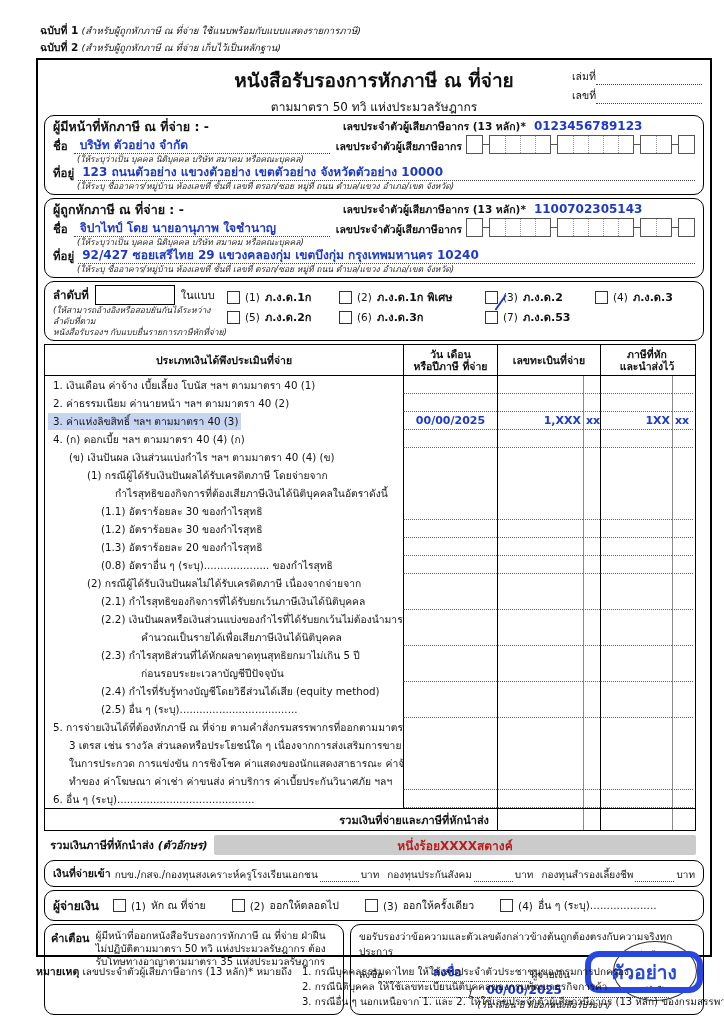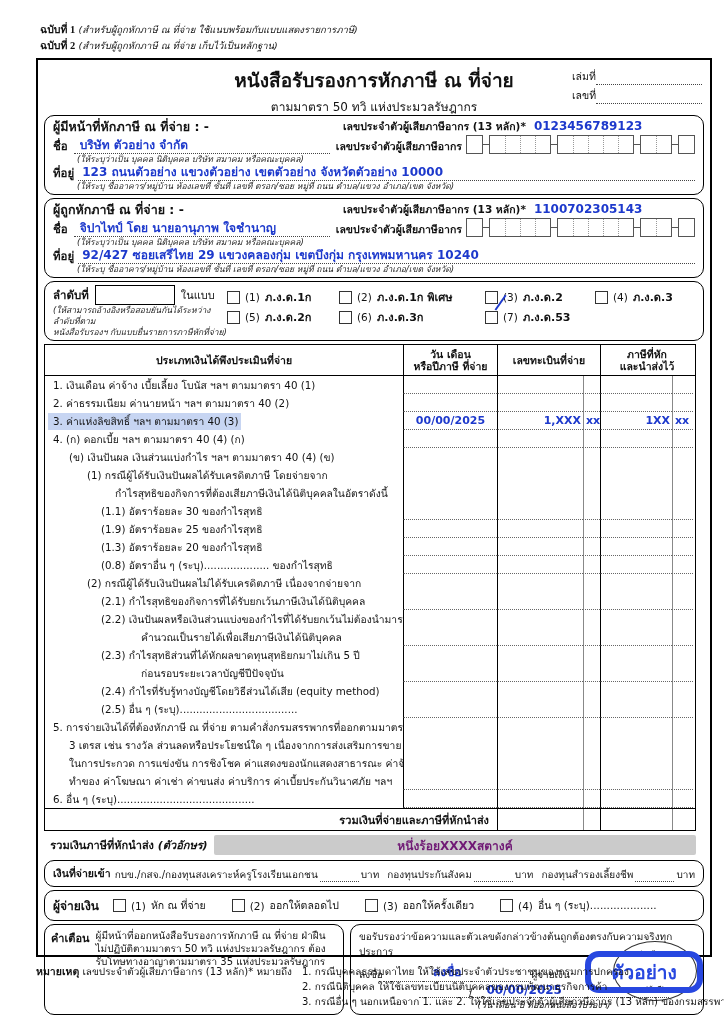--- a/index.html
+++ b/index.html
@@ -3,21 +3,21 @@
 <meta charset="utf-8">
 <style>
   * { box-sizing: border-box; }
   html,body { margin:0; padding:0; background:#fff; }
   .page {
     width:724px; height:1024px; position:relative; overflow:hidden;
     font-family:"DejaVu Sans","Liberation Sans",sans-serif;
     color:#111; font-size:11px; background:#fff;
   }
   .copies { position:absolute; top:22px; left:40px; line-height:16px; font-size:10px; white-space:nowrap; }
-  .copies b { font-size:10.5px;font-family:Liberation Serif, serif; }
+  .copies b { font-size:10.5px; }
   .copies i { font-size:9.5px; }
 
   .outer {
     position:absolute; left:36px; top:58px; width:676px; height:899px;
     border:2px solid #000; padding:2px 6px 0 6px;
   }
 
   .titleblock { position:relative; height:50px; }
   .title { text-align:center; font-weight:bold; font-size:19px; padding-top:3px; }
   .subtitle { text-align:center; font-size:12px; margin-top:2px; }
@@ -74,21 +74,21 @@
 
   .totrow { display:grid; grid-template-columns:452px 86px 17px 72px 21px; height:22px; border-top:1.2px solid #000; }
   .totlabel { display:flex; align-items:center; justify-content:flex-end; padding-right:8px; font-weight:bold; font-size:11px; }
   .totcell { border-left:1.2px solid #000; }
   .totcell.thin { border-left:1px solid #888; }
 
   .wordsrow { display:flex; align-items:center; height:24px; margin-top:2px; width:652px; }
   .wordslabel { width:170px; text-align:center; font-weight:bold; font-size:11px; }
   .wordslabel i { font-weight:bold; font-style:italic; }
   .graysband { flex:1; background:#cbcbcb; border-radius:2px; height:20px; display:flex; align-items:center; justify-content:center; }
-  .graysband span { color:#701a75; font-weight:bold; font-size:12px; }
+  .graysband span { color:#b91c1c; font-weight:bold; font-size:12px; }
 
   .inline-flex { display:flex; align-items:flex-end; flex-wrap:nowrap; white-space:nowrap; }
   .fundline { font-size:10px; }
   .fundline b { font-size:10.5px; }
   .dots-s { width:56px; border-bottom:1px dotted #444; height:11px; margin:0 2px; }
 
   .ptype { display:flex; align-items:center; gap:14px; font-size:10.5px; }
   .ptype .cbitem { gap:5px; }
 
   .bottomrow { display:flex; gap:6px; margin-top:3px; }
@@ -398,21 +398,21 @@
               <span style="padding-left: 56px;">(1.1) อัตราร้อยละ 30  ของกำไรสุทธิ</span>
             </div>
             <div class="cell c-date dotted"></div>
             <div class="cell c-amt dotted"></div>
             <div class="cell c-amts dotted"></div>
             <div class="cell c-tax dotted"></div>
             <div class="cell c-taxs dotted"></div>
           </div>
           <div class="trow">
             <div class="cell c-desc">
-              <span style="padding-left: 56px;">(1.9) อัตราร้อยละ 25  ของกำไรสุทธิ</span>
+              <span style="padding-left: 56px;">(1.2) อัตราร้อยละ 30  ของกำไรสุทธิ</span>
             </div>
             <div class="cell c-date dotted"></div>
             <div class="cell c-amt dotted"></div>
             <div class="cell c-amts dotted"></div>
             <div class="cell c-tax dotted"></div>
             <div class="cell c-taxs dotted"></div>
           </div>
           <div class="trow">
             <div class="cell c-desc">
               <span style="padding-left: 56px;">(1.3) อัตราร้อยละ 20  ของกำไรสุทธิ</span>

